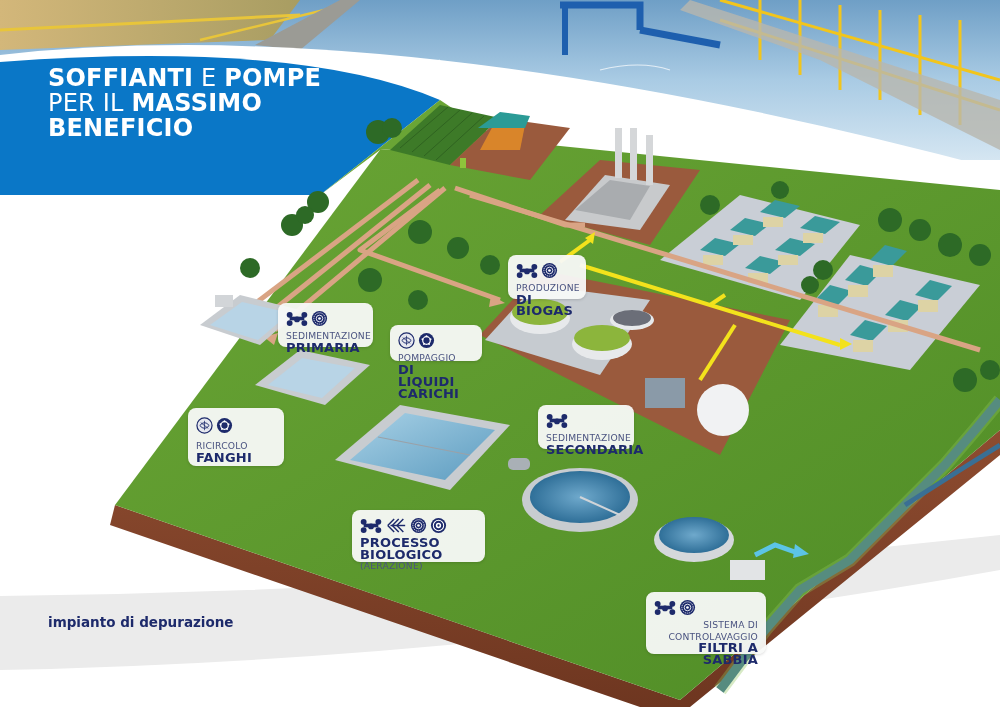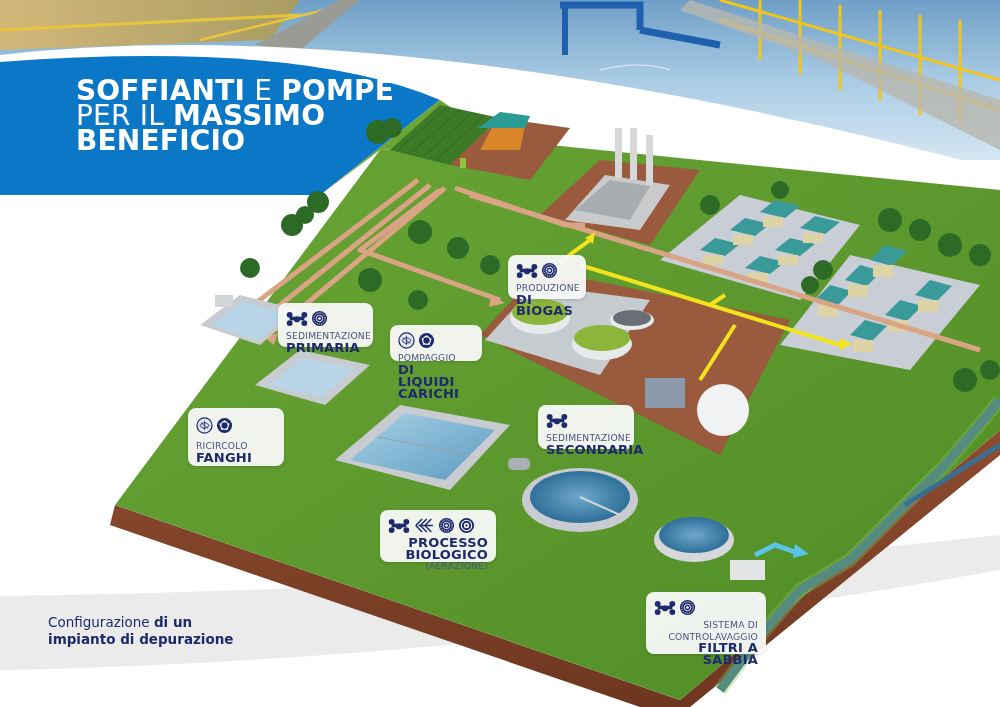--- a/index.html
+++ b/index.html
@@ -2,24 +2,23 @@
 <html><head>
 <meta charset="utf-8">
 <style>
   * { box-sizing: border-box; margin: 0; padding: 0; }
   html, body { width: 1000px; height: 707px; overflow: hidden; background: #ffffff; }
   body { position: relative; font-family: "Liberation Sans", "DejaVu Sans", sans-serif; }
 
   #scene { position: absolute; left: 0; top: 0; width: 1000px; height: 707px; }
 
   .title-block {
-    position: absolute; left: 48px; top: 78px; color: #ffffff;
-    font-family: "DejaVu Sans", sans-serif; font-size: 28px; line-height: 25px;
+    position: absolute; left: 48px; top: 66px; color: #ffffff;
+    font-family: "DejaVu Sans", sans-serif; font-size: 24px; line-height: 25px;
     letter-spacing: 0.2px;
-    margin-left: 28px;
   }
   .title-block .b { font-weight: bold; }
   .title-block .l { font-weight: normal; }
 
   .caption {
     position: absolute; left: 48px; top: 614px; color: #1d2a6b;
     font-family: "DejaVu Sans", sans-serif; font-size: 13.5px; line-height: 17px;
   }
   .caption .l { font-weight: normal; }
   .caption .b { font-weight: bold; }
@@ -252,21 +251,20 @@
   <path d="M905,505 L960,470 L1000,445" stroke="#3a6f94" stroke-width="5" fill="none"></path>
 </svg>
 
 <div class="title-block">
   <div><span class="b">SOFFIANTI</span><span class="l"> E </span><span class="b">POMPE</span></div>
   <div><span class="l">PER IL </span><span class="b">MASSIMO</span></div>
   <div><span class="b">BENEFICIO</span></div>
 </div>
 
 <div class="caption">
-  <div><span class="l">Configurazione </span><span class="b">di un</span></div>
   <div><span class="b">impianto di depurazione</span></div>
 </div>
 
 <div class="card" style="left:278px; top:303px; width:95px; height:44px;">
   <div class="icons">
     <span class="ico lobe">
         <svg viewBox="0 0 24 18">
           <g fill="#1d2a6b">
             <circle cx="4" cy="5" r="3.2"></circle>
             <circle cx="4" cy="14" r="3.2"></circle>
@@ -383,21 +381,21 @@
             <circle cx="20" cy="14" r="3.2"></circle>
             <rect x="4" y="7" width="16" height="4"></rect>
           </g>
         </svg>
       </span>
   </div>
   <div class="t1">SEDIMENTAZIONE</div>
   <div class="t2">SECONDARIA</div>
 </div>
 
-<div class="card" style="left:380px; top:510px; width:116px; height:52px;text-align:right;">
+<div class="card" style="left:352px; top:510px; width:133px; height:52px;">
   <div class="icons">
     <span class="ico lobe">
         <svg viewBox="0 0 24 18">
           <g fill="#1d2a6b">
             <circle cx="4" cy="5" r="3.2"></circle>
             <circle cx="4" cy="14" r="3.2"></circle>
             <circle cx="12" cy="10" r="3.2"></circle>
             <circle cx="20" cy="5" r="3.2"></circle>
             <circle cx="20" cy="14" r="3.2"></circle>
             <rect x="4" y="7" width="16" height="4"></rect>

